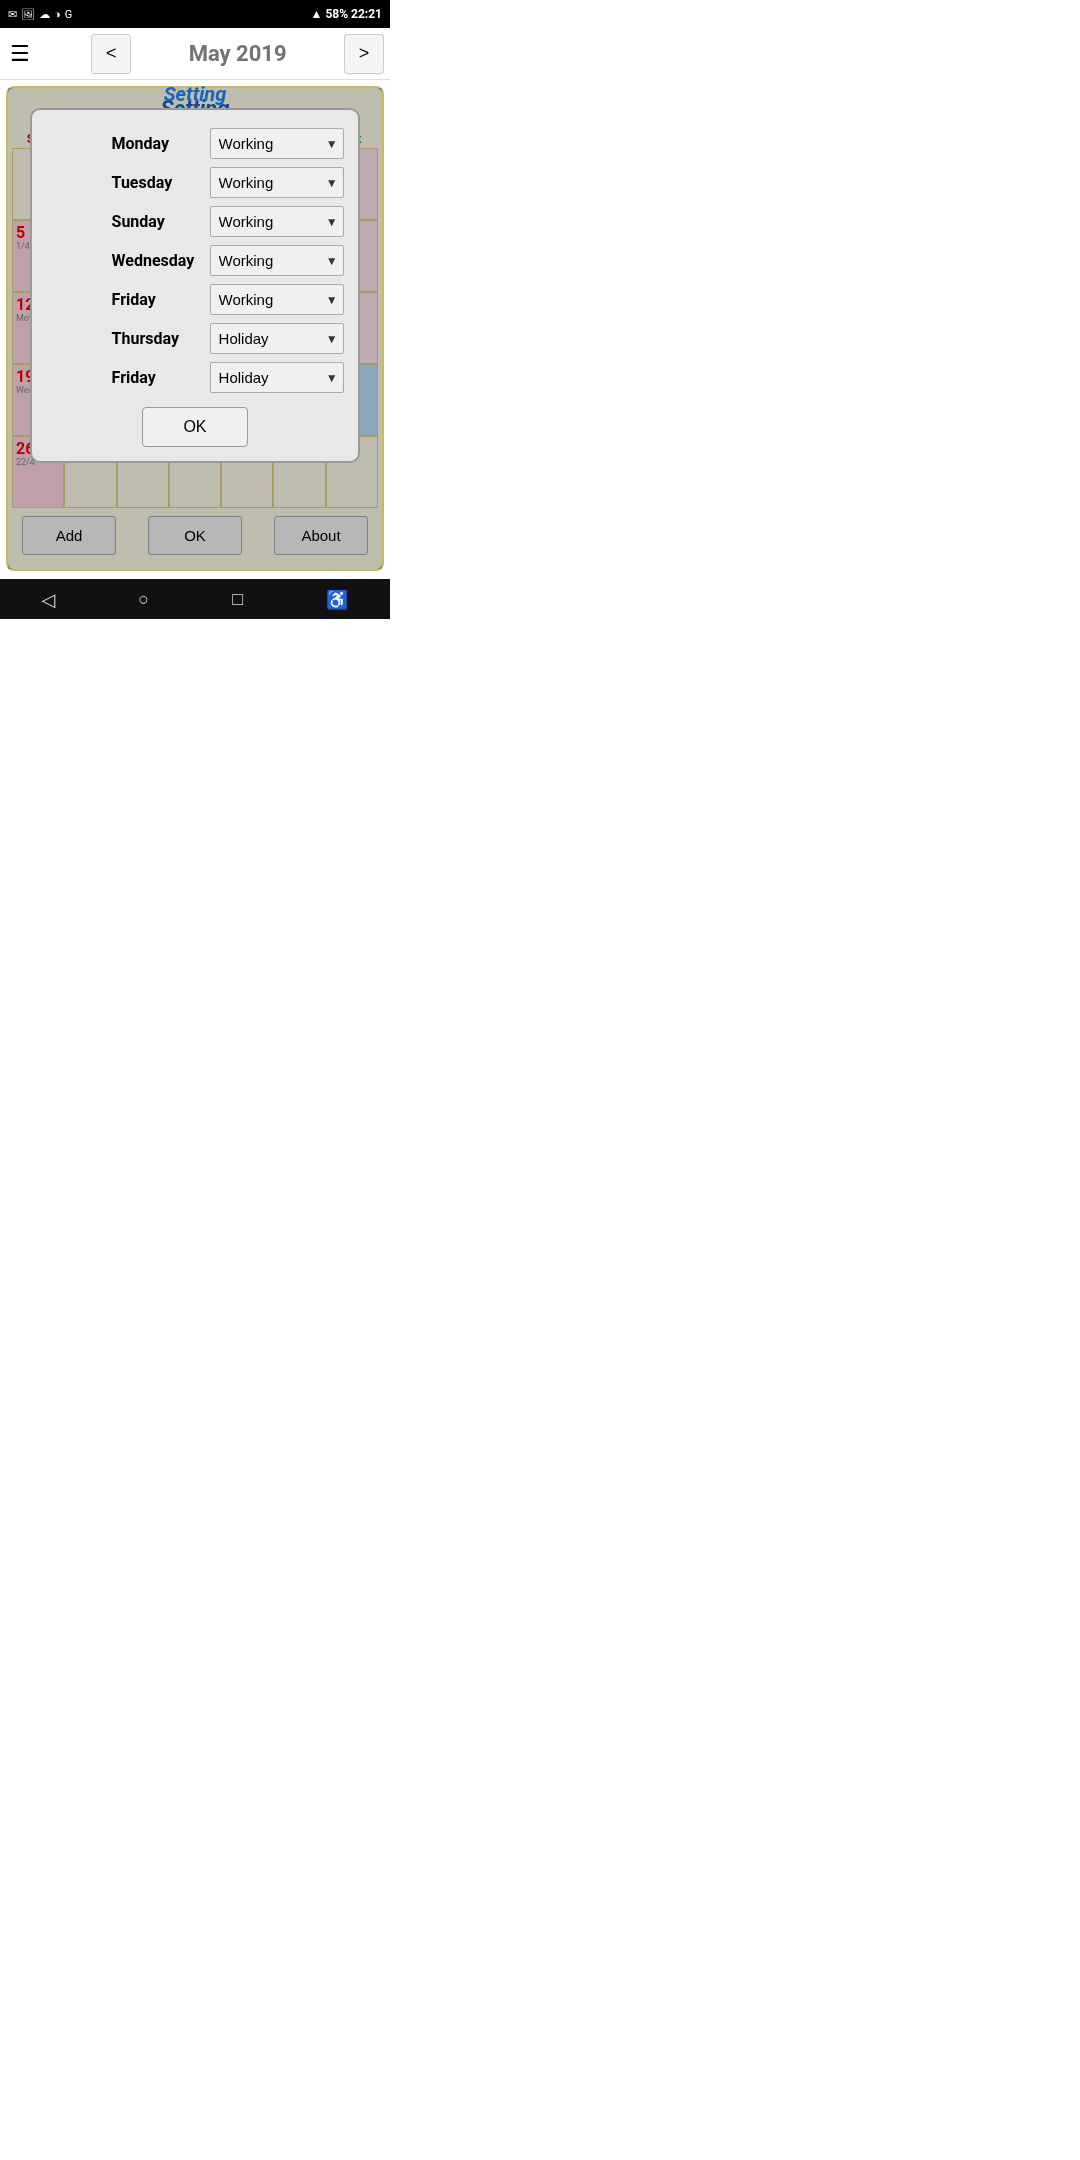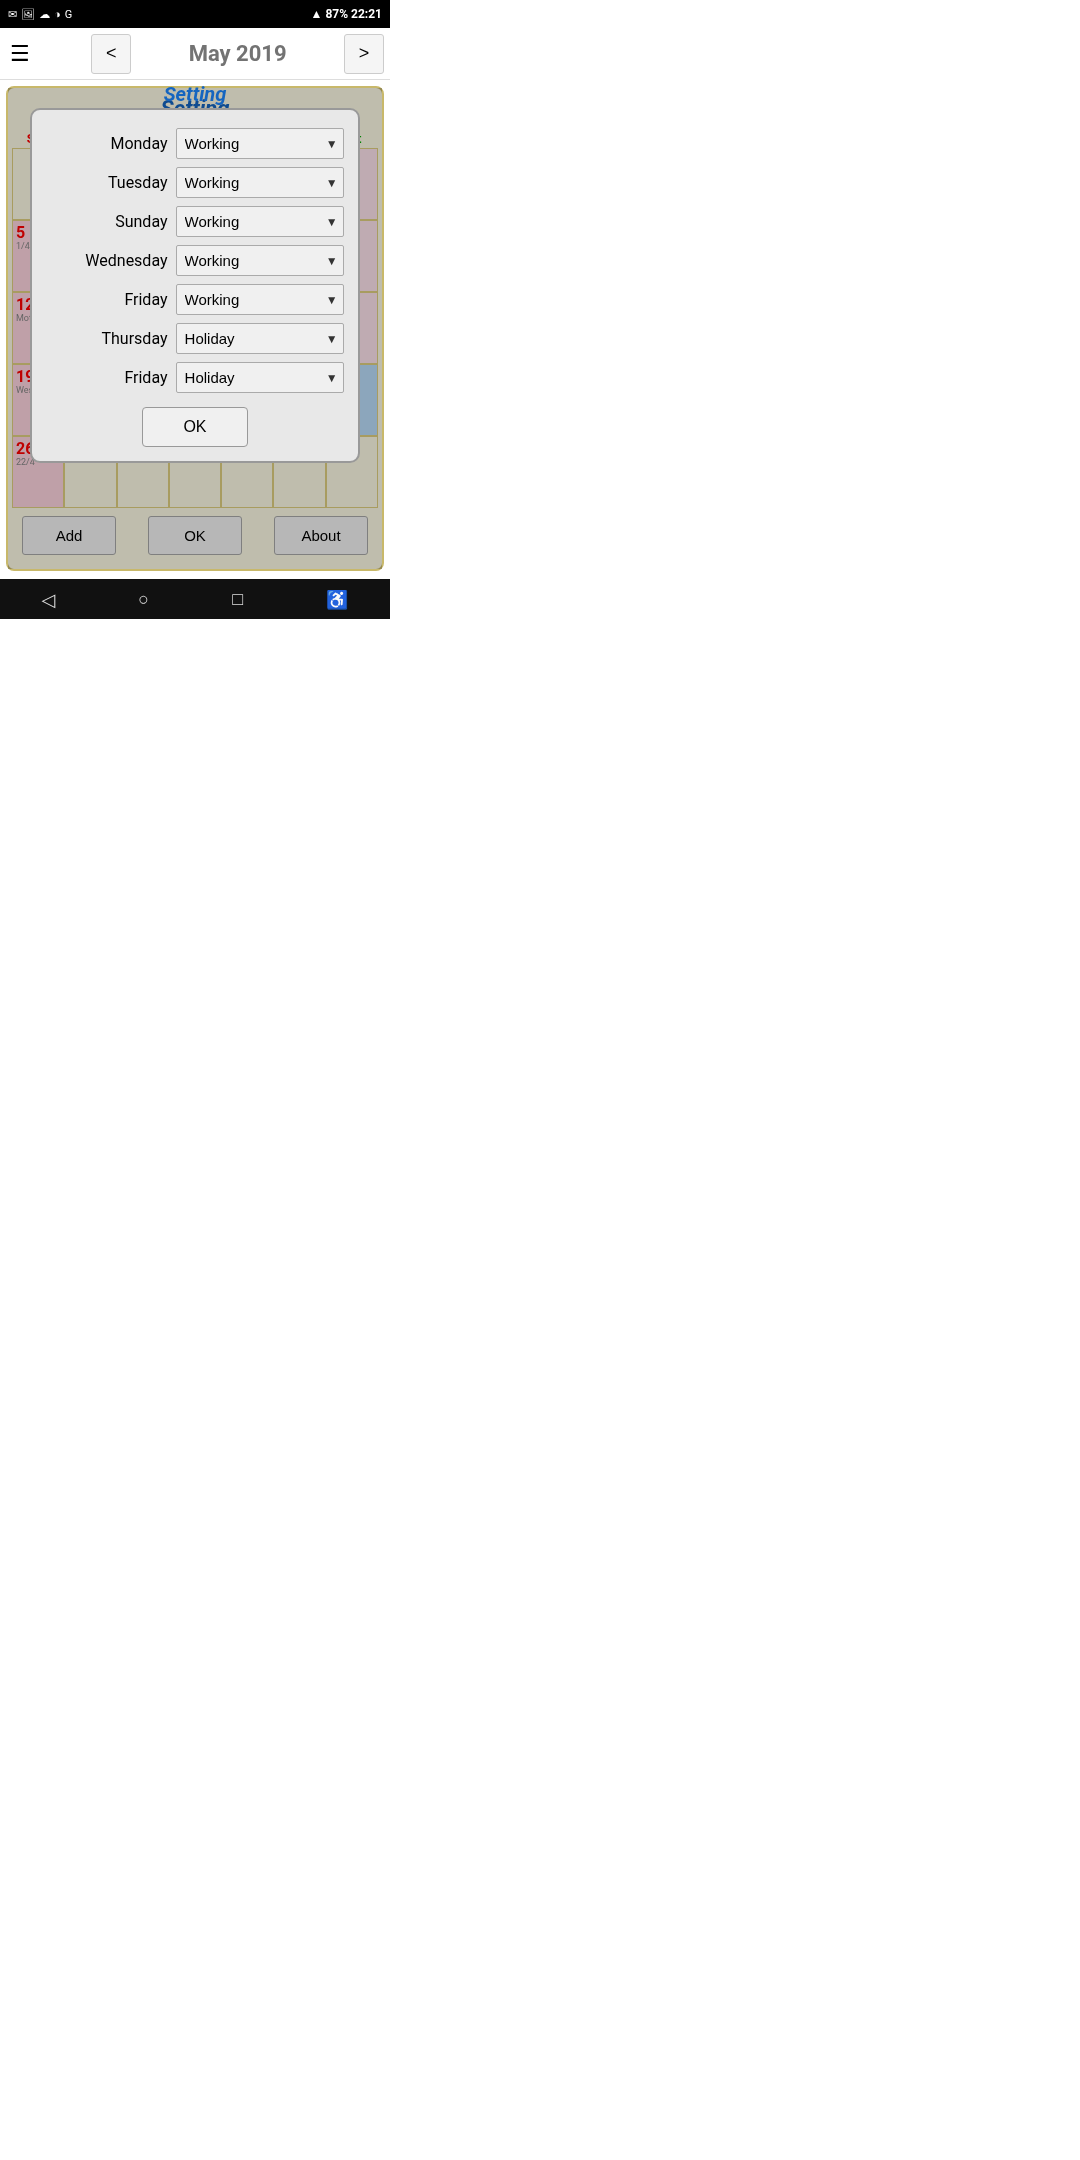--- a/index.html
+++ b/index.html
@@ -164,24 +164,24 @@
       display: flex;
       align-items: center;
       margin-bottom: 8px;
       justify-content: flex-end;
     }
     .day-label {
       font-size: 16px;
       color: #000;
       margin-right: 8px;
       min-width: 90px;
-      text-align: right;
+      font-weight: bold;
     }
     .day-select {
-      width: 168px;
+      width: 134px;
       padding: 6px 8px;
       font-size: 15px;
       border: 1px solid #aaa;
       background: #f0f0f0;
       appearance: none;
       -webkit-appearance: none;
       border-radius: 2px;
       position: relative;
     }
     .select-wrapper {
@@ -236,21 +236,21 @@
 <div class="status-bar">
   <div class="status-left">
     <span>✉</span>
     <span>🖼</span>
     <span>☁</span>
     <span>◑</span>
     <span>G</span>
   </div>
   <div class="status-right">
     <span>▲</span>
-    <span>87%</span>
+    <span>58%</span>
     <span>22:21</span>
   </div>
 </div>
 
 <div class="nav-bar">
   <span class="nav-menu">☰</span>
   <button class="nav-btn">&lt;</button>
   <span class="nav-title">May 2019</span>
   <button class="nav-btn">&gt;</button>
 </div>

